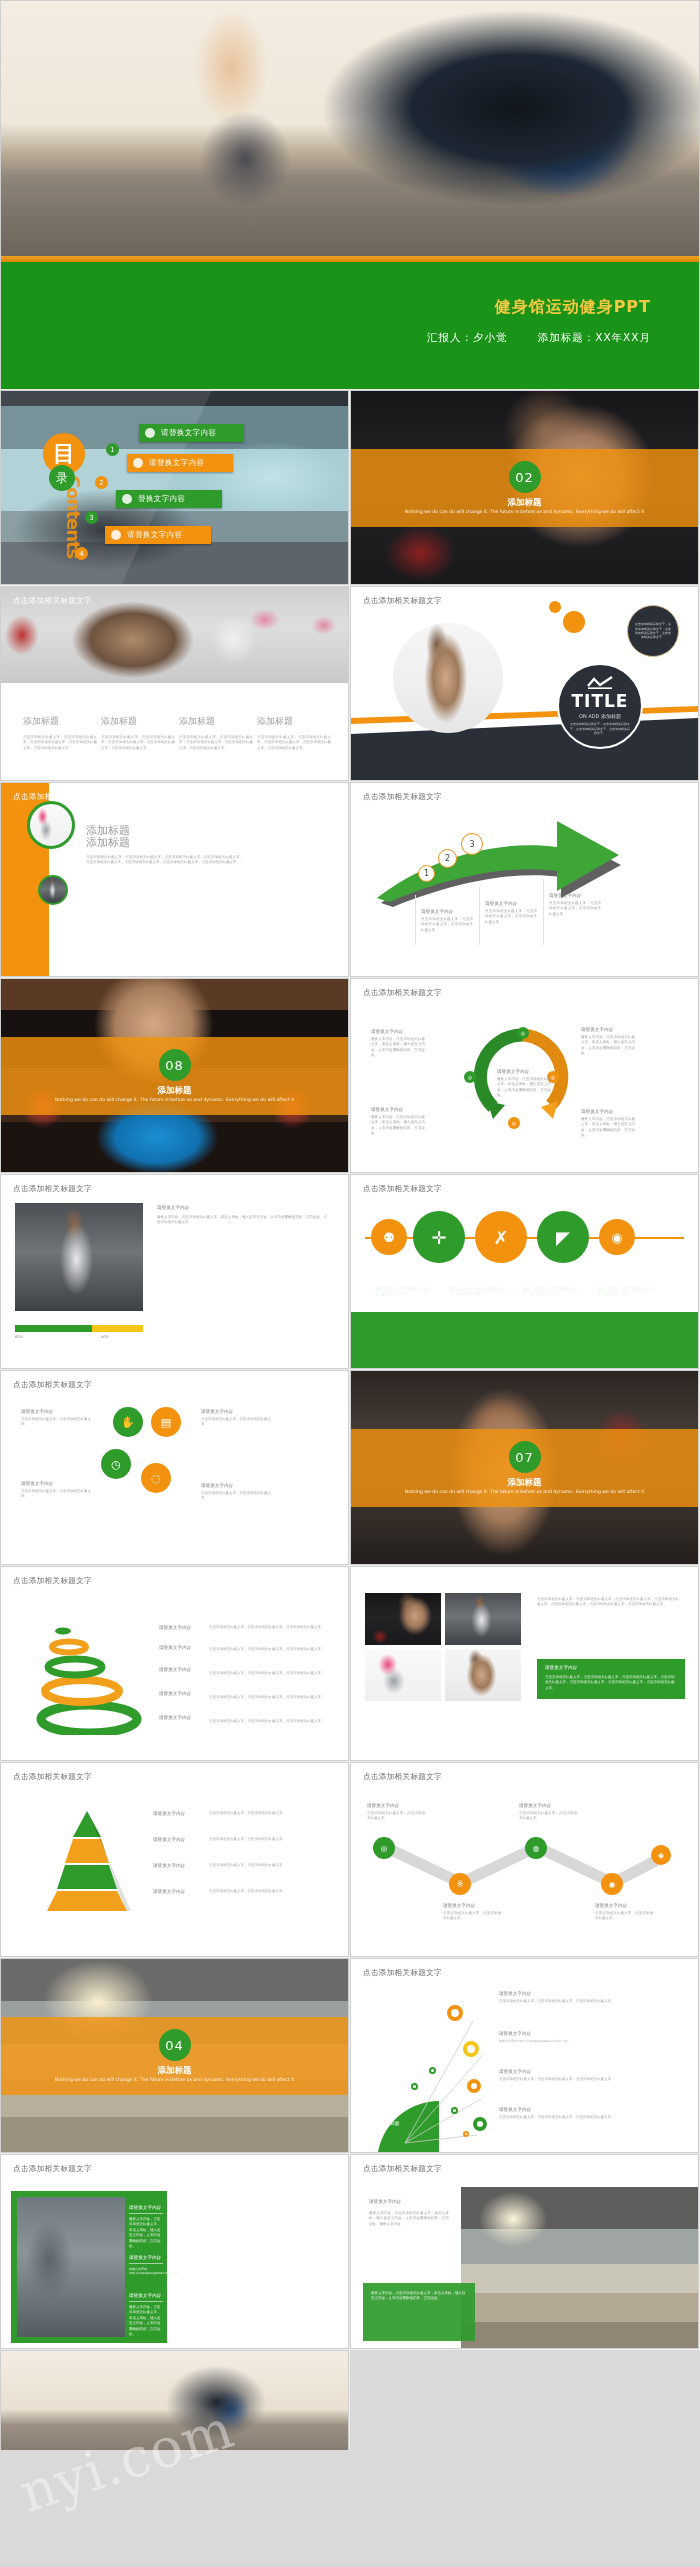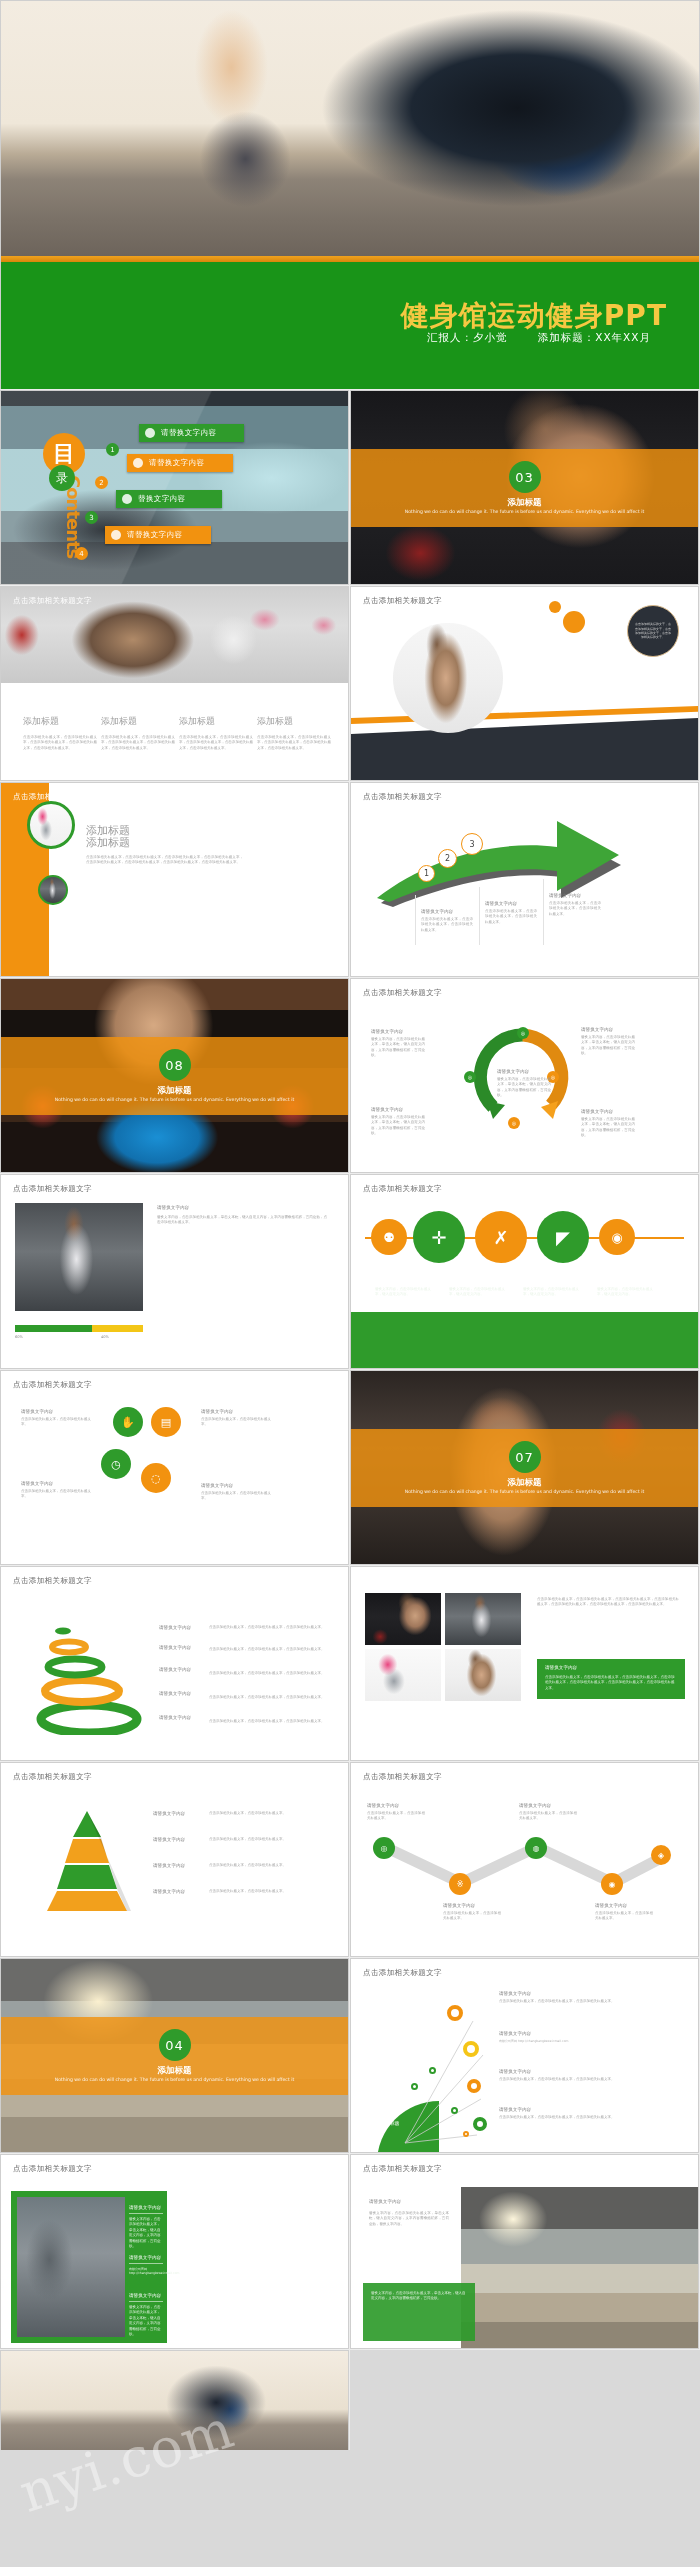--- a/index.html
+++ b/index.html
@@ -114,22 +114,22 @@
       radial-gradient(ellipse 20% 46% at 62% 46%, #1d2430 0%, rgba(30,40,52,0) 72%),
       radial-gradient(ellipse 8% 24% at 66% 52%, #2d72c6 0%, rgba(30,80,140,0) 72%),
       linear-gradient(to bottom,#f3ece1 0%, #e9e0d0 52%, #9c9184 66%, #7b7268 100%);
   }
 
   
   .cover-img { position:absolute; left:0; top:0; right:0; height:255px; }
   .cover-rule{ position:absolute; left:0; right:0; top:255px; height:6px; background:linear-gradient(to bottom,#f0a21e,#d8860c); }
   .cover-green{ position:absolute; left:0; right:0; top:261px; bottom:0; background:#199418; }
   .cover-title{
-    position:absolute; right:32px; top:296px; z-index:5;
-    font-size:28px; color:#f5c842; letter-spacing:1px; font-weight:bold;
+    position:absolute; right:48px; top:296px; z-index:5;
+    font-size:16px; color:#f5c842; letter-spacing:1px; font-weight:bold;
   }
   .cover-sub{
     position:absolute; right:48px; top:330px; z-index:5;
     font-size:10.5px; color:#fff; letter-spacing:1px;
   }
   .cover-sub span{ margin-left:26px; }
 
   
   .cts-circ{
     position:absolute; width:42px; height:42px; border-radius:50%;
@@ -265,21 +265,21 @@
           <span>替换文字内容</span>
         </div>
       <div class="cts-item cts-o" style="left:104px;top:135px;width:106px;">
           <span>请替换文字内容</span>
         </div>
     </div>
 
     <div class="slide s-half">
       <div class="ph ph-womandumb"></div>
       <div class="sec-band"></div>
-      <div class="sec-num">03</div>
+      <div class="sec-num">02</div>
       <div class="sec-t">添加标题</div>
       <div class="sec-en">Nothing we do can do will change it. The future is before us and dynamic. Everything we do will affect it</div>
     </div>
 
     <div class="slide s-half">
       <div class="ph ph-lifter" style="bottom:97px;"></div>
       <div class="ttl-small on-dark">点击添加相关标题文字</div>
       <div class="col4" style="left:22px;">
         <div class="ch">添加标题</div>
         <div class="body-txt">点击添加相关标题文字，点击添加相关标题文字，点击添加相关标题文字，点击添加相关标题文字，点击添加相关标题文字。</div>
@@ -300,20 +300,29 @@
 
     <div class="slide s-half">
       <div class="ttl-small">点击添加相关标题文字</div>
       <div class="tri-orange"></div>
       <div class="tri-dark"></div>
       <div class="mini o" style="left:198px;top:14px;width:12px;height:12px;"></div>
       <div class="mini o" style="left:212px;top:24px;width:22px;height:22px;"></div>
       <div class="photo-circ ph ph-womanbike" style="left:42px;top:36px;width:110px;height:110px;"></div>
       <div class="dark-circ" style="left:276px;top:18px;width:52px;height:52px;border:1px solid #d7b88a;padding:6px;">
         <div class="body-txt" style="color:#cfcfcf;font-size:3px;line-height:4.4px;text-align:center;">点击添加相关标题文字，点击添加相关标题文字，点击添加相关标题文字，点击添加相关标题文字。</div>
+      </div>
+      <div class="dark-circ" style="left:206px;top:76px;width:86px;height:86px;border:2px solid #fff;">
+        <svg width="26" height="13" viewBox="0 0 26 13">
+          <polyline points="1,10 7,3 13,9 25,1" fill="none" stroke="#fff" stroke-width="2.4"></polyline>
+          <line x1="1" y1="12.2" x2="25" y2="12.2" stroke="#fff" stroke-width="1.6"></line>
+        </svg>
+        <div style="font-size:17px;color:#fff;font-weight:bold;letter-spacing:1px;margin-top:2px;">TITLE</div>
+        <div style="font-size:5px;color:#d9d9d9;margin-top:2px;">ON ADD 添加标题</div>
+        <div class="body-txt" style="color:#c9c9c9;font-size:3px;line-height:4.4px;width:62px;text-align:center;margin-top:3px;">点击添加相关标题文字，点击添加相关标题文字，点击添加相关标题文字，点击添加相关标题文字。</div>
       </div>
     </div>
 
     <div class="slide s-half">
       <div style="position:absolute;left:0;top:0;width:48px;bottom:0;background:#f2920f;"></div>
       <div class="ttl-small on-orange">点击添加相关标题文字</div>
       <div class="photo-circ ph ph-spin" style="left:26px;top:18px;width:48px;height:48px;border:3px solid #2f9b2b;"></div>
       <div class="photo-circ ph ph-manrow" style="left:37px;top:92px;width:30px;height:30px;border:2.5px solid #2f9b2b;"></div>
       <div class="h3" style="position:absolute;left:85px;top:40px;">添加标题</div>
       <div class="h3" style="position:absolute;left:85px;top:52px;">添加标题</div>

